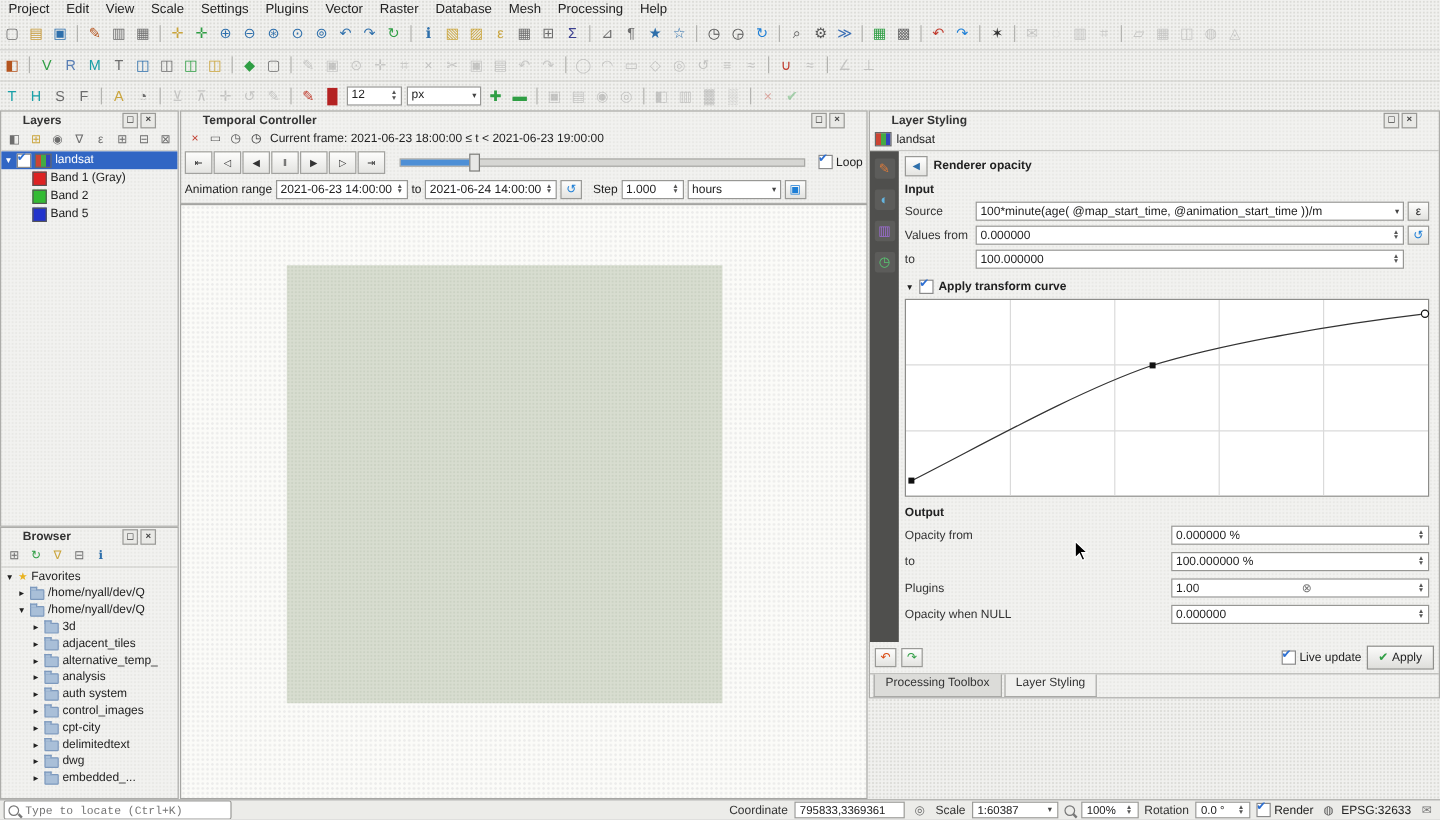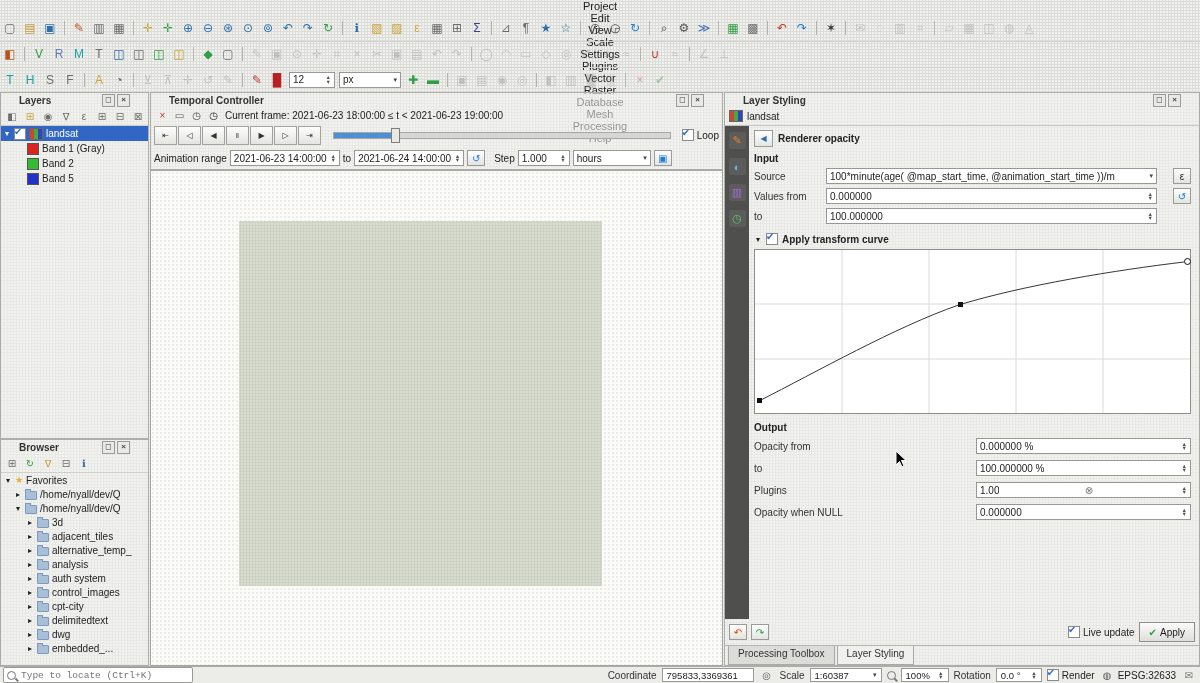--- a/index.html
+++ b/index.html
@@ -2,21 +2,21 @@
 <html><head>
 <meta charset="utf-8">
 <style>
   html,body{margin:0;padding:0;background:#cfcfcf;}
   #page{position:relative;width:1200px;height:683px;overflow:hidden;
     font-family:"Liberation Sans","DejaVu Sans",sans-serif;font-size:10px;color:#222;
     background-color:#f1f1ef;
     background-image:radial-gradient(#dcdcd8 1px,transparent 1.2px);
     background-size:3px 3px;}
   
-  #menubar{position:absolute;left:0;top:0;width:100%;height:15px;display:flex;align-items:center;font-size:11px;flex-direction:column;}
+  #menubar{position:absolute;left:0;top:0;width:100%;height:15px;display:flex;align-items:center;font-size:11px;}
   .menu-item{padding:0 7px;color:#222;}
   
   .toolbar{position:absolute;left:0;width:100%;display:flex;align-items:center;flex-wrap:nowrap;overflow:hidden;border-bottom:1px solid #d2d2cf;}
   #tb1{top:15px;height:26px;}
   #tb2{top:41px;height:26px;}
   #tb3{top:67px;height:25px;}
   .tbgroup{display:flex;align-items:center;}
   .tbi{width:18px;height:18px;display:inline-flex;align-items:center;justify-content:center;font-size:12px;margin:1px;flex:none;}
   .tbi.sep{width:0;height:14px;border-left:1px solid #b3b3b0;margin:2px 4px;}
   .dis{opacity:.38;}
@@ -65,32 +65,32 @@
   .sa{margin-left:auto;display:flex;flex-direction:column;justify-content:center;line-height:4.5px;font-size:5.5px;color:#555;padding-left:3px;flex:none;}
   .ddl{margin-left:auto;font-size:7px;color:#444;padding-left:3px;flex:none;}
   .sbtn{width:18px;height:16px;border:1px solid #9a9a97;background:linear-gradient(#fefefd,#e3e3e0);
         display:inline-flex;align-items:center;justify-content:center;font-size:10px;flex:none;box-sizing:border-box;}
   .c-blue{color:#1c7ed6;} .c-green{color:#2f9e44;} .c-orange{color:#d9480f;}
   #map-canvas{position:absolute;left:0;top:78px;width:573px;height:496px;box-sizing:border-box;border:1px solid #a5a5a2;
     background-color:#fbfbf8;background-image:radial-gradient(#ececeb 1px,transparent 1.2px);background-size:4px 4px;}
   #raster-image{position:absolute;left:88px;top:50px;width:363px;height:365px;
     background-color:#d8ddd0;background-image:radial-gradient(#cbd2c3 1px,transparent 1.2px);background-size:3px 3px;}
   
-  #styling-panel{left:724px;top:92px;width:476px;height:574px;display:flex;flex-direction:column;}
+  #styling-panel{left:724px;top:92px;width:476px;height:490px;display:flex;flex-direction:column;}
   .sp-layer-row{height:18px;display:flex;align-items:center;gap:4px;padding:0 4px;border-bottom:1px solid #c6c6c3;}
   .sp-body{flex:1;display:flex;min-height:0;}
   .sp-strip{width:24px;background:#4f4f4d;display:flex;flex-direction:column;align-items:center;padding-top:5px;gap:7px;flex:none;}
   .sp-strip .tbi{width:17px;height:17px;font-size:11px;background:#5c5c5a;border-radius:2px;}
   .sp-content{flex:1;display:flex;flex-direction:column;padding:2px 8px 0 5px;min-width:0;}
   .sp-header{display:flex;align-items:center;gap:5px;margin:2px 0;}
   .back-btn{width:17px;height:15px;border:1px solid #9a9a97;background:linear-gradient(#fff,#e4e4e1);
     color:#2e6fab;font-size:8px;display:inline-flex;align-items:center;justify-content:center;}
   .bold{font-weight:bold;color:#222;}
   .h-sec{font-weight:bold;margin:4px 0 2px;}
-  .inrow{display:flex;align-items:center;gap:16px;margin:2px 0;}
+  .inrow{display:flex;align-items:center;gap:3px;margin:2px 0;}
   .inrow .lbl{width:56px;color:#333;flex:none;}
   .inrow .fld{flex:1;min-width:0;}
   .trow{display:flex;align-items:center;gap:4px;margin:7px 0 4px;}
   .curve-wrap{position:relative;height:163px;border:1px solid #8c8c89;background:#fff;flex:none;}
   .curve-wrap svg{position:absolute;left:0;top:0;width:100%;height:100%;}
   .curve-pt{position:absolute;}
   .pt-sq{width:5px;height:5px;background:#111;}
   .pt-ci{width:7px;height:7px;border:1px solid #111;border-radius:50%;background:#fff;box-sizing:border-box;}
   .outrow{display:flex;align-items:center;margin:3px 0;}
   .outrow .lbl{width:222px;color:#333;flex:none;}

